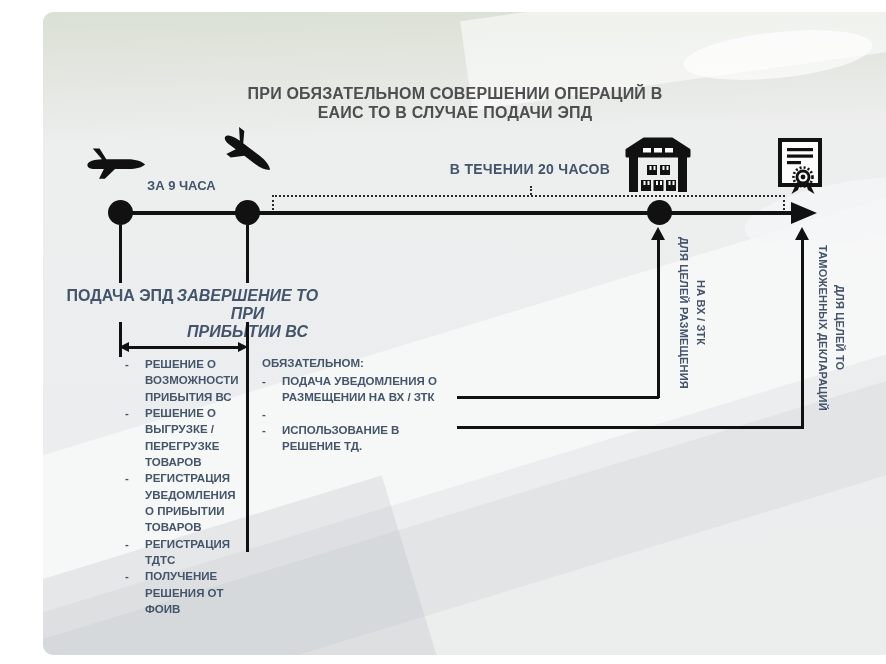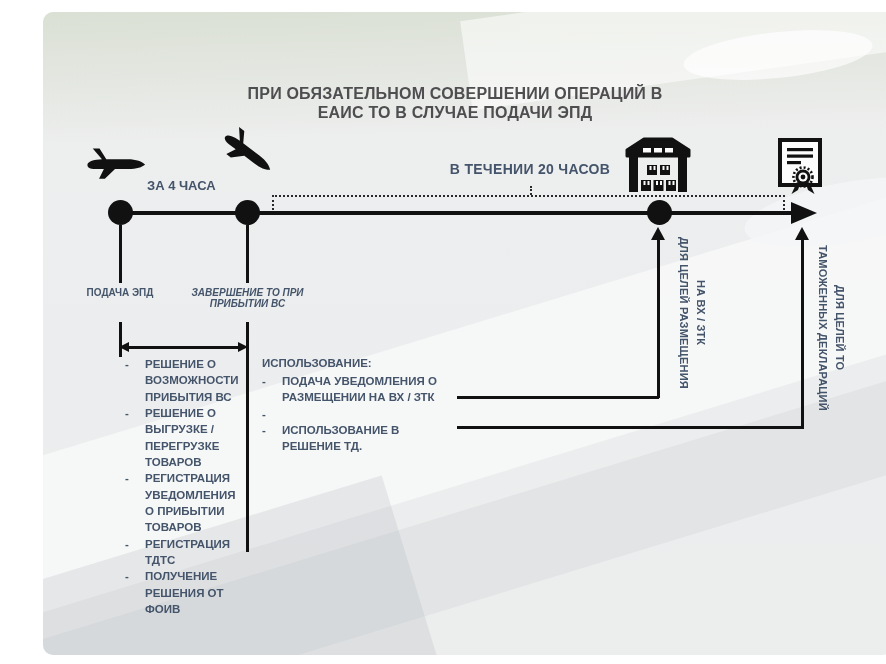--- a/index.html
+++ b/index.html
@@ -36,21 +36,21 @@
 
   .dotted-h{left:247px;top:195px;width:513px;height:0;border-top:2px dotted #2a2a2a;}
   .dotted-vl{left:247px;top:195px;height:15px;width:0;border-left:2px dotted #2a2a2a;}
   .dotted-vr{left:758px;top:195px;height:15px;width:0;border-left:2px dotted #2a2a2a;}
   .dotted-tick{left:505px;top:186px;height:9px;width:0;border-left:2px dotted #2a2a2a;}
 
   .stem{width:2.5px;background:#111;}
   .stem1a{left:94px;top:225px;height:58px;} .stem2a{left:221px;top:225px;height:58px;}
   .stem1b{left:94px;top:322px;height:35px;} .stem2b{left:221px;top:322px;height:230px;}
 
-  .nlabel{font-size:10px;text-align:center;}
+  .nlabel{font-size:16px;text-align:center;}
   .n1{left:40px;top:287px;width:110px;}
   .n2{left:150px;top:287px;width:145px;font-style:italic;}
 
   .meas-line{left:102px;top:346px;width:114px;height:2.5px;background:#111;}
   .meas-l{left:94px;top:342px;width:0;height:0;border-right:10px solid #111;
           border-top:5px solid transparent;border-bottom:5px solid transparent;}
   .meas-r{left:213px;top:342px;width:0;height:0;border-left:10px solid #111;
           border-top:5px solid transparent;border-bottom:5px solid transparent;}
 
   .list{font-size:11.5px;font-weight:bold;color:#44546A;line-height:1.42;}
@@ -89,21 +89,21 @@
     <div class="abs band1"></div>
     <div class="abs band2"></div>
     <div class="abs patch"></div>
     <div class="abs blob1"></div>
     <div class="abs blob2"></div>
   </div>
 
   <div class="abs title">ПРИ ОБЯЗАТЕЛЬНОМ СОВЕРШЕНИИ ОПЕРАЦИЙ В
 ЕАИС ТО В СЛУЧАЕ ПОДАЧИ ЭПД</div>
 
-  <div class="abs za2 lbl acc">ЗА 4 ЧАСА</div>
+  <div class="abs za2 lbl acc">ЗА 9 ЧАСА</div>
   <div class="abs v12 lbl acc">В ТЕЧЕНИИ 20 ЧАСОВ</div>
 
   <div class="abs dotted-h"></div>
   <div class="abs dotted-vl"></div>
   <div class="abs dotted-vr"></div>
   <div class="abs dotted-tick"></div>
 
   <div class="abs tl-line"></div>
   <div class="abs tl-arrow"></div>
   <div class="abs dot dot1"></div>
@@ -205,21 +205,21 @@
 ТДТС</span>
     </div>
     <div class="li">
       <span class="dash">-</span>
       <span class="txt">ПОЛУЧЕНИЕ
 РЕШЕНИЯ ОТ
 ФОИВ</span>
     </div>
   </div>
 
-  <div class="abs lbl rl-header acc">ИСПОЛЬЗОВАНИЕ:</div>
+  <div class="abs lbl rl-header acc">ОБЯЗАТЕЛЬНОМ:</div>
   <div class="abs list right-list">
     <div class="li">
       <span class="dash">-</span>
       <span class="txt">ПОДАЧА УВЕДОМЛЕНИЯ О
 РАЗМЕЩЕНИИ НА ВХ / ЗТК</span>
     </div>
     <div class="li">
       <span class="dash">-</span>
     </div>
     <div class="li">

